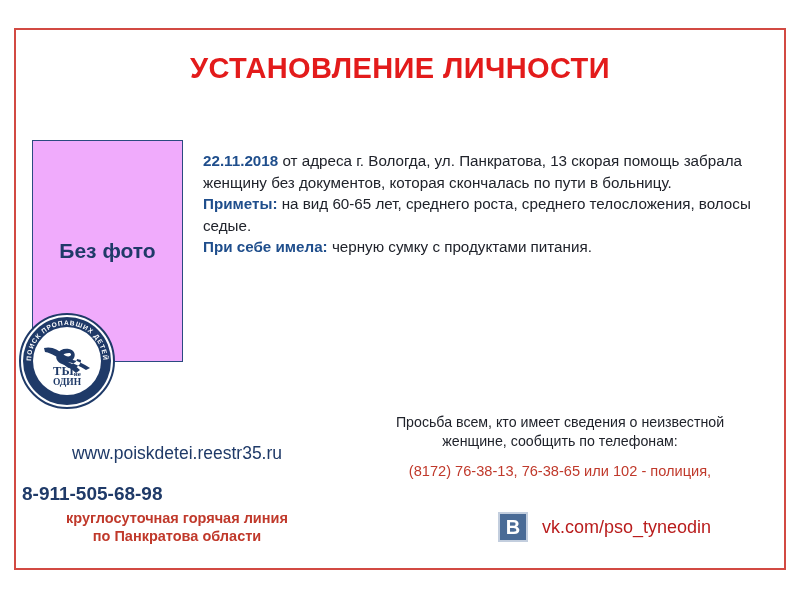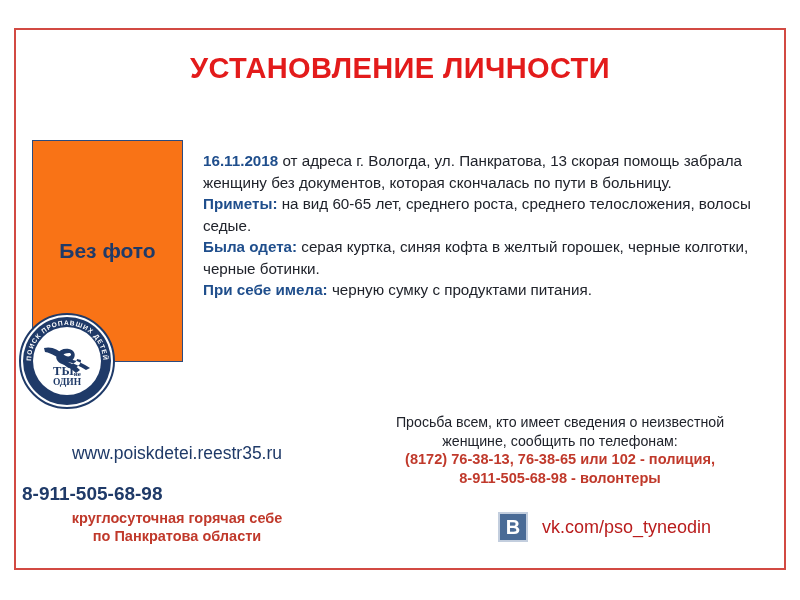--- a/index.html
+++ b/index.html
@@ -52,21 +52,21 @@
     position: absolute;
     left: 32px;
     top: 140px;
     width: 151px;
     height: 222px;
     border: 1.5px solid #2b4b80;
     box-sizing: border-box;
     display: flex;
     align-items: center;
     justify-content: center;
-    background: #f97316;
+    background: #f0abfc;
   }
   .photo-box-label {
     font-size: 21px;
     font-weight: bold;
     color: #1f3a68;
   }
 
   
   .logo {
     position: absolute;
@@ -136,22 +136,23 @@
     left: 345px;
     top: 413px;
     width: 430px;
     text-align: center;
     font-size: 14.2px;
     line-height: 18.5px;
     color: #20232b;
   }
   .appeal .red {
     color: #c0392b;
-    font-weight: bold;
+    font-weight: normal;
     font-size: 14.6px;
+    margin-top: 12px;
   }
   .appeal p { margin: 0; }
 
   
   .vk-row {
     position: absolute;
     left: 498px;
     top: 512px;
     display: flex;
     align-items: center;
@@ -210,47 +211,43 @@
         <path d="M 26 36 C 34 34 40 38 45 42 C 47 44 50 45 52 44 C 54 43 53 41 51 41 C 48 41 45 42 44 44 C 43 46 45 48 48 49 C 53 51 58 54 62 58 L 58 61 C 54 57 49 54 44 52 C 39 50 37 46 39 42 C 41 38 46 36 51 37 C 56 38 58 42 56 46 C 54 50 49 51 45 49 C 40 46 34 41 27 40 Z"></path>
         <path d="M 72 56 C 66 52 60 49 55 48 C 52 47 50 48 50 50 C 50 52 52 53 54 52 C 57 51 59 49 59 47 L 63 48 C 63 52 60 55 56 56 C 51 57 47 55 46 51 L 50 50 C 55 51 62 54 68 58 Z"></path>
       </g>
       <text x="49" y="63" text-anchor="middle" font-family="'Liberation Serif', serif" font-size="12.5" font-weight="bold" fill="#1f3a68">ТЫ<tspan font-size="7" baseline-shift="-1">не</tspan></text>
       <text x="49" y="73" text-anchor="middle" font-family="'Liberation Serif', serif" font-size="9.5" font-weight="bold" fill="#1f3a68">ОДИН</text>
     </svg>
   </div>
 
   <div class="desc">
     <p>
-      <span class="lbl">16.11.2018</span><span> от адреса г. Вологда, ул. Панкратова, 13 скорая помощь забрала женщину без документов, которая скончалась по пути в больницу.</span>
+      <span class="lbl">22.11.2018</span><span> от адреса г. Вологда, ул. Панкратова, 13 скорая помощь забрала женщину без документов, которая скончалась по пути в больницу.</span>
     </p>
     <p>
       <span class="lbl">Приметы:</span><span> на вид 60-65 лет, среднего роста, среднего телосложения, волосы седые.</span>
     </p>
     <p>
-      <span class="lbl">Была одета:</span><span> серая куртка, синяя кофта в желтый горошек, черные колготки, черные ботинки.</span>
-    </p>
-    <p>
       <span class="lbl">При себе имела:</span><span> черную сумку с продуктами питания.</span>
     </p>
   </div>
 
   <div class="site">www.poiskdetei.reestr35.ru</div>
 
   <div class="hotline-phone">8-911-505-68-98</div>
 
   <div class="hotline-note">
-    <div>круглосуточная горячая себе</div>
+    <div>круглосуточная горячая линия</div>
     <div>по Панкратова области</div>
   </div>
 
   <div class="appeal">
     <p>Просьба всем, кто имеет сведения о неизвестной</p>
     <p>женщине, сообщить по телефонам:</p>
     <p class="red">(8172) 76-38-13, 76-38-65 или 102 - полиция,</p>
-    <p class="red">8-911-505-68-98 - волонтеры</p>
   </div>
 
   <div class="vk-row">
     <span class="vk-icon">B</span>
     <span class="vk-link">vk.com/pso_tyneodin</span>
   </div>
 
 </div>
 
 </body></html>

